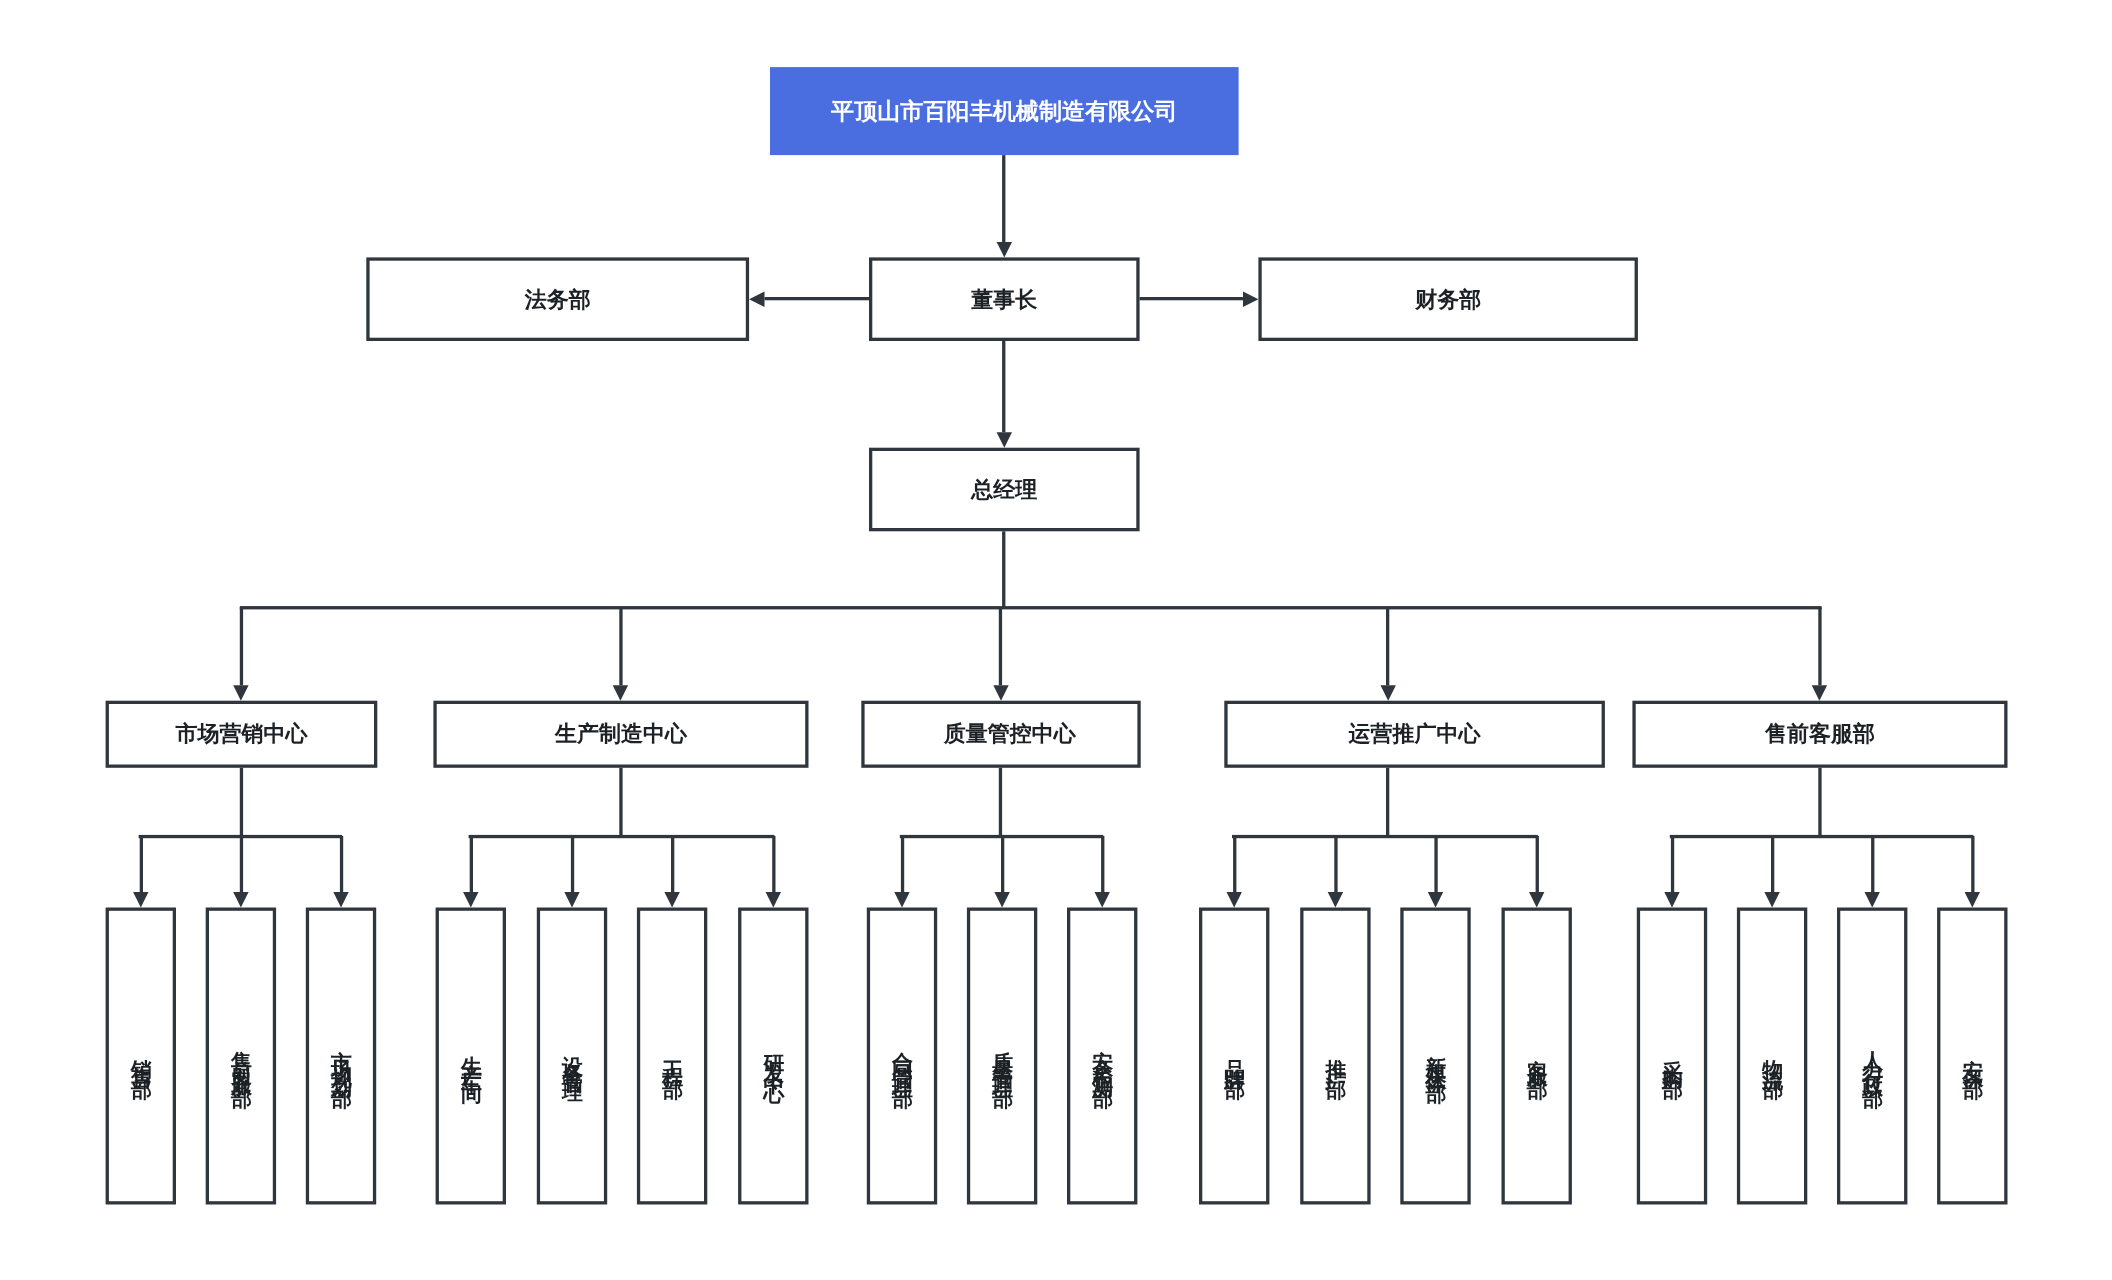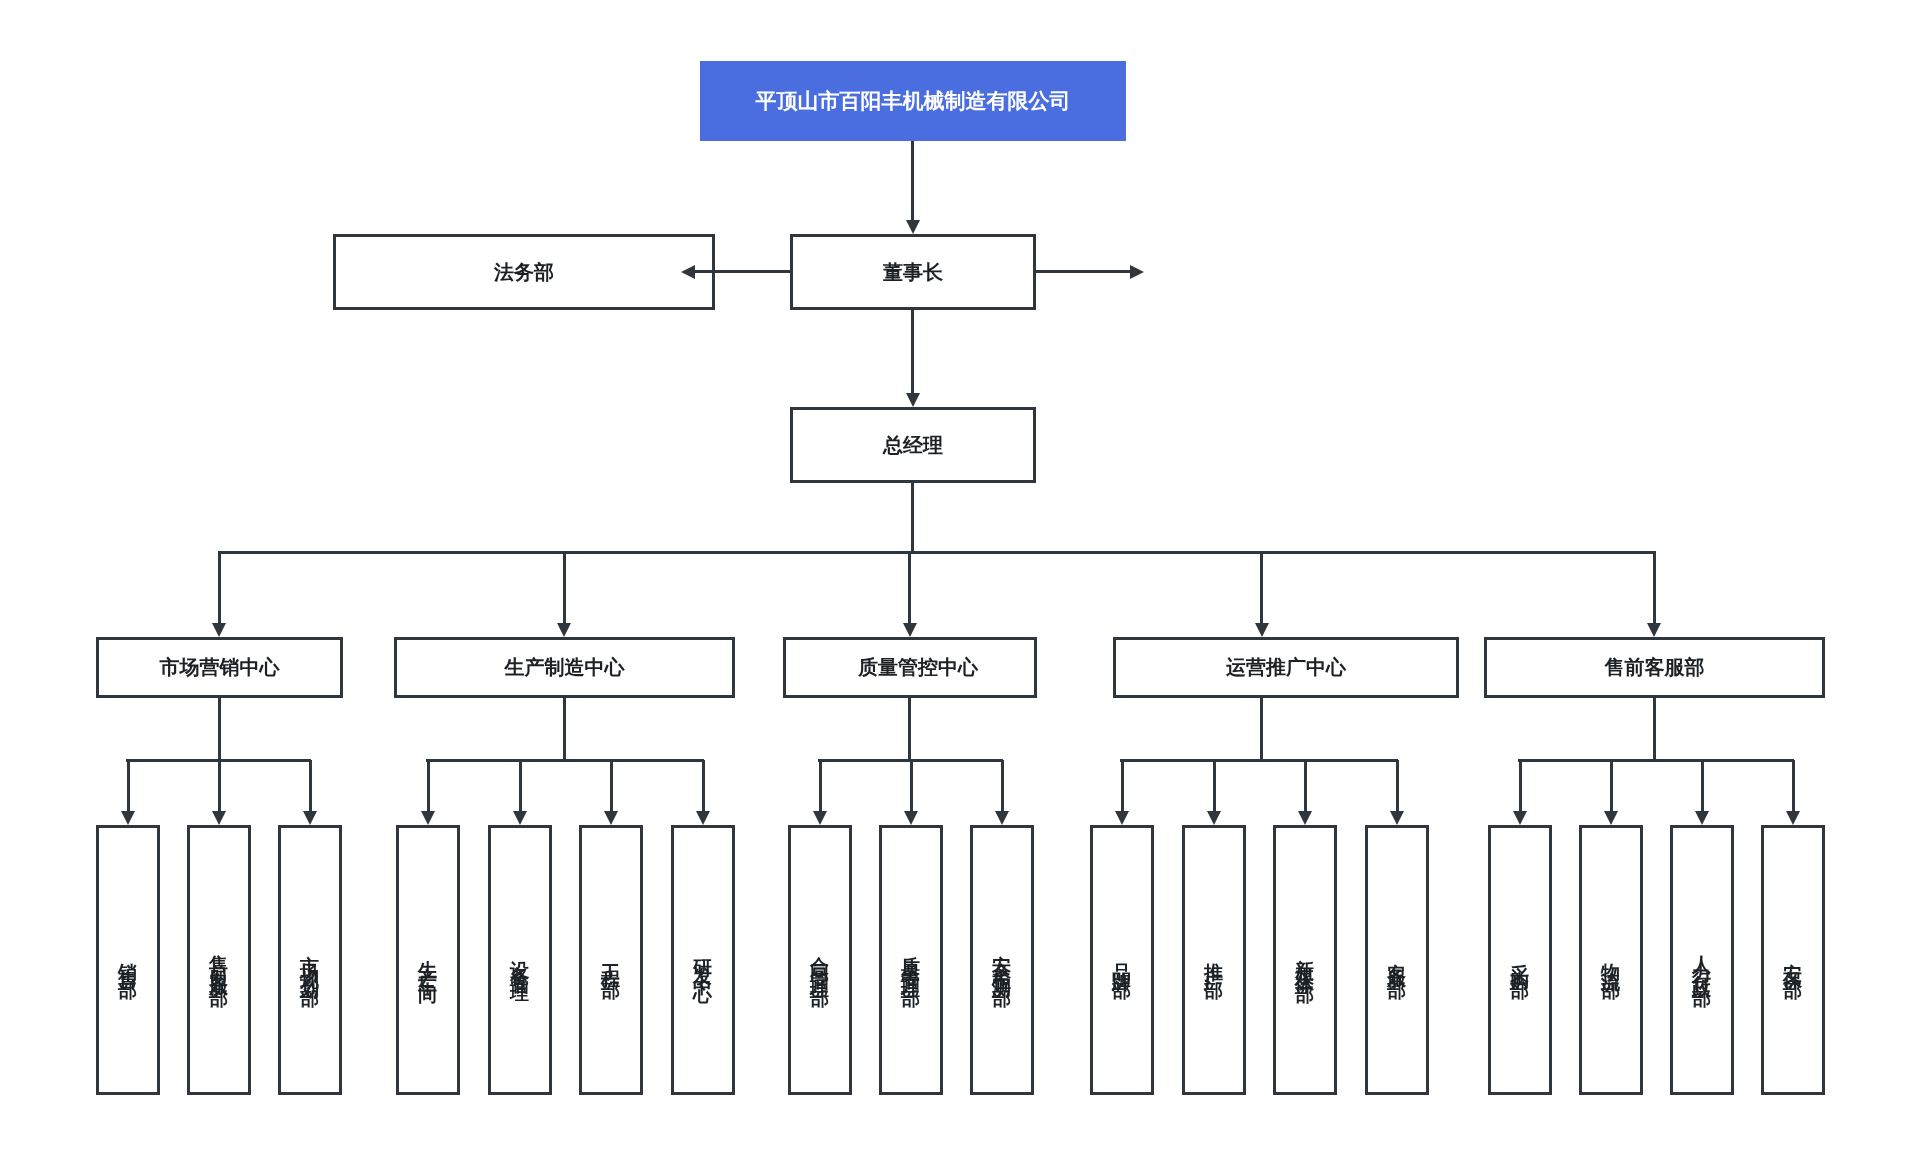--- a/index.html
+++ b/index.html
@@ -32,22 +32,23 @@
   .arrow-left { border-top:7px solid transparent; border-bottom:7px solid transparent; border-right:14px solid var(--line,#2f363d); }
   .arrow-right { border-top:7px solid transparent; border-bottom:7px solid transparent; border-left:14px solid var(--line,#2f363d); }
 </style>
 </head>
 <body>
 
 <div class="canvas">
 
   <div class="node root-node" style="left:700px; top:61px; width:426px; height:80px;">平顶山市百阳丰机械制造有限公司</div>
 
-  <div class="node" style="left:333px; top:234px; width:382px; height:76px;">法务部</div>
+  <div class="node" style="left:333px; top:234px; width:348px; height:76px;">法务部</div>
   <div class="node" style="left:790px; top:234px; width:246px; height:76px;">董事长</div>
+  <div class="node" style="left:1144px; top:234px; width:345px; height:76px;">财务部</div>
 
   <div class="node" style="left:790px; top:407px; width:246px; height:76px;">总经理</div>
 
   <div class="node" style="left:96px; top:637px; width:247px; height:61px;text-align:right;">市场营销中心</div>
   <div class="node" style="left:394px; top:637px; width:341px; height:61px;">生产制造中心</div>
   <div class="node" style="left:783px; top:637px; width:254px; height:61px;padding-left:16px;">质量管控中心</div>
   <div class="node" style="left:1089px; top:637px; width:346px; height:61px;margin-left:24px;">运营推广中心</div>
   <div class="node" style="left:1484px; top:637px; width:341px; height:61px;">售前客服部</div>
 
   <div class="node" style="left:96px; top:825px; width:64px; height:270px;">

